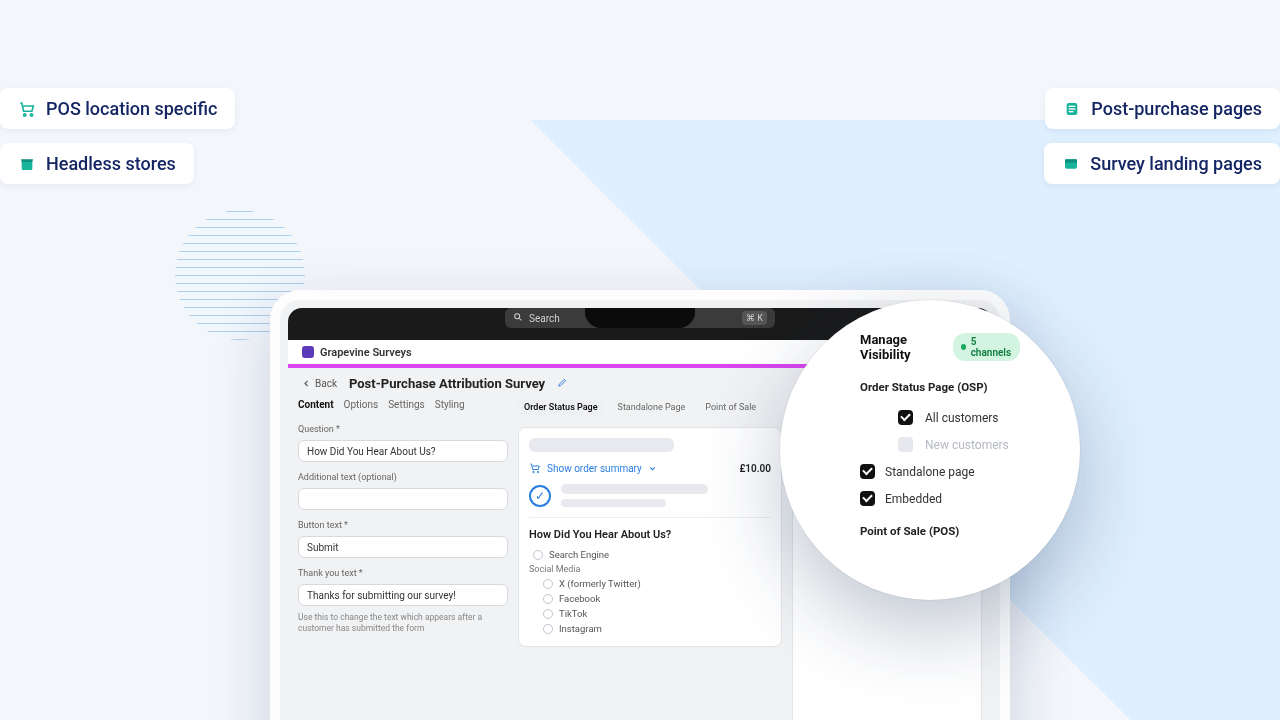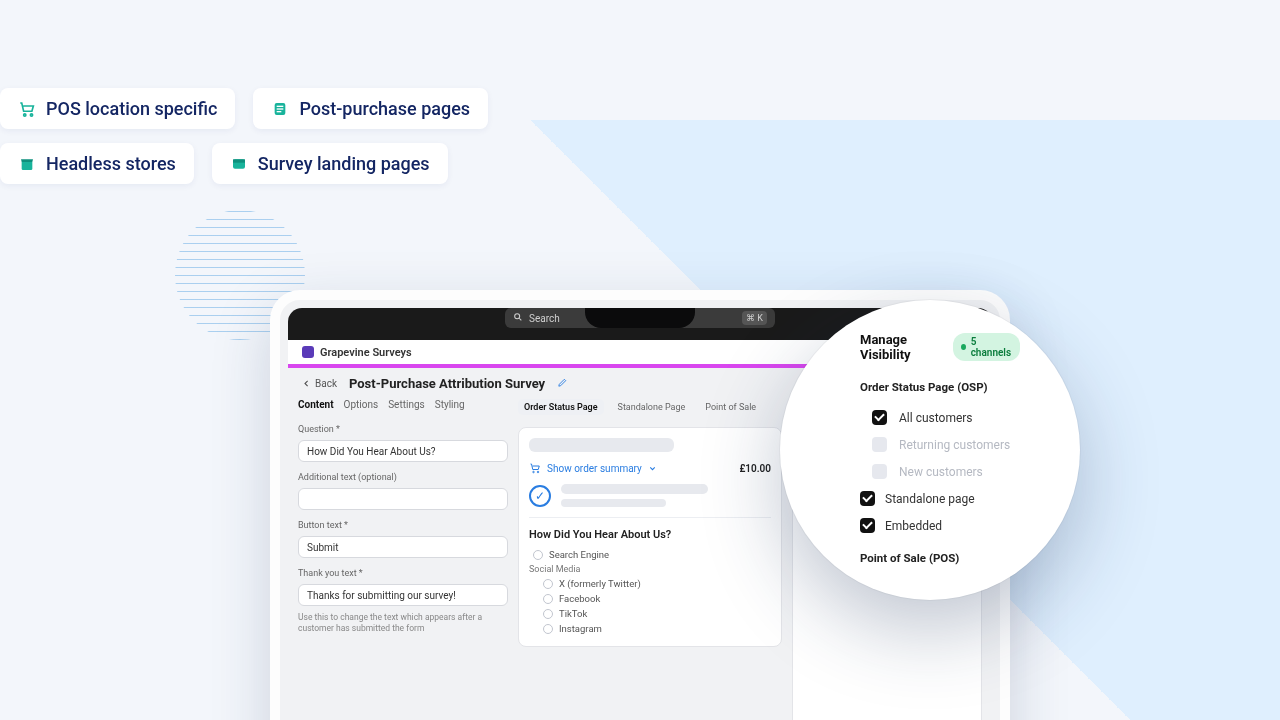--- a/index.html
+++ b/index.html
@@ -20,21 +20,21 @@
     opacity: .55; z-index: 1;
   }
 
   .hero {
     position: relative; z-index: 2; text-align: center; padding-top: 60px;
   }
   .hero h1 {
     font-size: 42px; font-weight: 700; color: #142663; letter-spacing: -0.5px;
   }
   .chips-row {
-    display: flex; gap: 18px; justify-content: flex-start; margin-top: 28px;
+    display: flex; gap: 18px; justify-content: space-between; margin-top: 28px;
   }
   .chips-row.second { margin-top: 14px; }
   .chip {
     background: #fff; border-radius: 8px; padding: 10px 18px;
     font-size: 18px; color: #142663; font-weight: 500;
     box-shadow: 0 2px 6px rgba(20,40,120,.06);
     display: inline-flex; align-items: center; gap: 10px;
   }
   .chip .ci { width: 18px; height: 18px; display: inline-flex; align-items: center; justify-content: center; }
   .ci svg { display: block; }
@@ -169,21 +169,21 @@
   }
   .mag-badge::before { content: ""; width: 6px; height: 6px; background: #1aa85e; border-radius: 50%; }
   .mag-sec { font-size: 11.5px; font-weight: 700; color: #222; margin: 10px 0 10px; }
   .mag-row { display: flex; align-items: center; gap: 10px; font-size: 12px; color: #333; padding: 6px 0; }
   .mag-row.dim { color: #b5b9c2; }
   .mck { width: 15px; height: 15px; border-radius: 4px; background: #111; position: relative; flex-shrink:0;}
   .mck::after { content: ""; position: absolute; left: 3px; top: 3px; width: 7px; height: 4px;
     border-left: 2px solid #fff; border-bottom: 2px solid #fff; transform: rotate(-45deg); }
   .mck.off { background: #e6e8ee; }
   .mck.off::after { display: none; }
-  .mag-sub { margin-left: 12px; gap: 12px; }
+  .mag-sub { margin-left: 38px; gap: 12px; }
   .mag-pos { font-size: 11.5px; font-weight: 700; color: #222; margin-top: 12px; }
 </style>
 </head>
 <body>
 
 <div class="bg-diag"></div>
 <div class="hatch"></div>
 
 <div class="hero">
   <div class="chips-row">
@@ -402,24 +402,20 @@
     <span class="title">Manage Visibility</span>
     <span class="mag-badge">5 channels</span>
   </div>
   <div class="mag-sec">Order Status Page (OSP)</div>
   <div class="mag-row mag-sub">
       <span class="mck"></span>
       <span>All customers</span>
     </div>
   <div class="mag-row mag-sub dim">
       <span class="mck off"></span>
-      <span>Returning customers</span>
-    </div>
-  <div class="mag-row mag-sub dim">
-      <span class="mck off"></span>
       <span>New customers</span>
     </div>
   <div class="mag-row">
       <span class="mck"></span>
       <span>Standalone page</span>
     </div>
   <div class="mag-row">
       <span class="mck"></span>
       <span>Embedded</span>
     </div>

